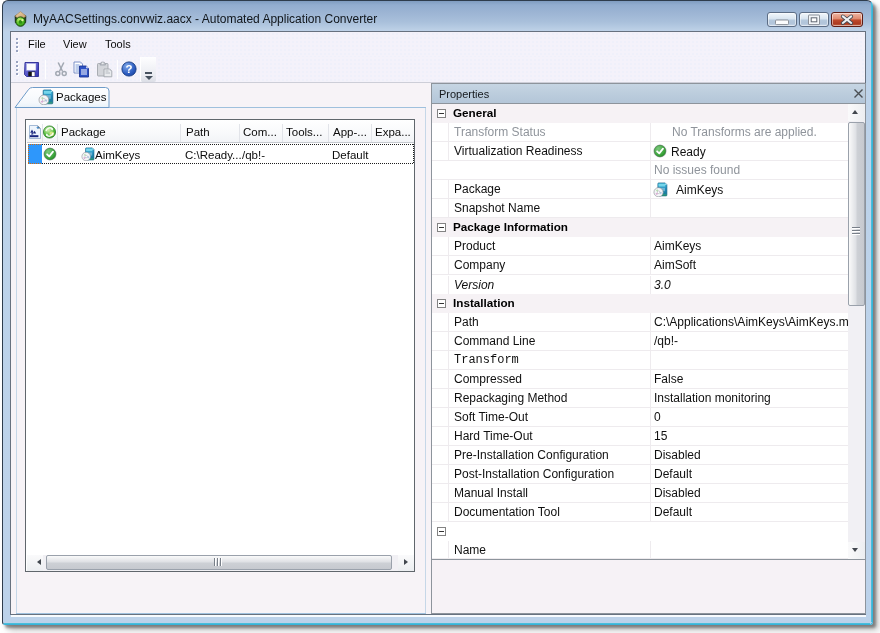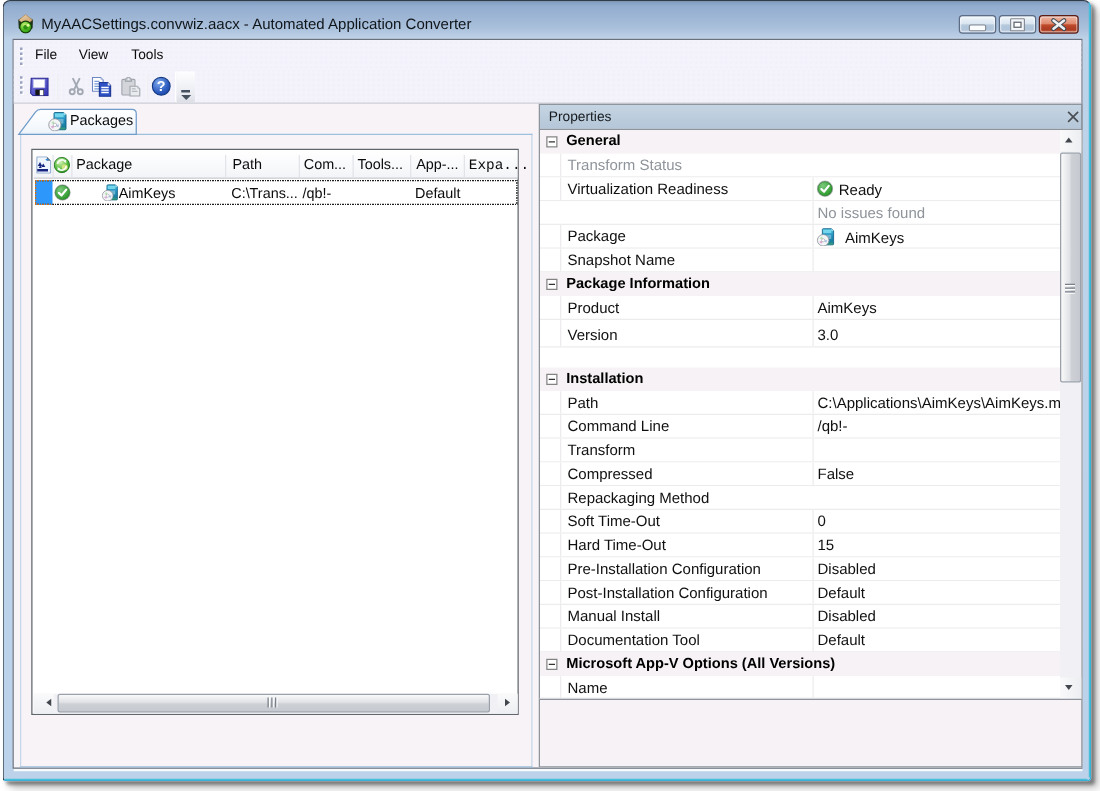--- a/index.html
+++ b/index.html
@@ -238,37 +238,37 @@
     <path d="M3 6.2 A3.8 3.8 0 0 1 9.4 3.9" stroke="#ffffff" stroke-width="1.4" fill="none" opacity="0.9"></path>
     <path d="M9.9 2.9 L10 5.4 L7.8 4.3 Z" fill="#ffffff" opacity="0.9"></path>
     <path d="M10 7.8 A3.8 3.8 0 0 1 3.6 10.1" stroke="#ffffff" stroke-width="1.4" fill="none" opacity="0.9"></path>
     <path d="M3.1 11.1 L3 8.6 L5.2 9.7 Z" fill="#ffffff" opacity="0.9"></path>
   </svg>
   <div class="abs lvh" style="left:61px;">Package</div>
   <div class="abs lvh" style="left:186px;">Path</div>
   <div class="abs lvh" style="left:243px;">Com...</div>
   <div class="abs lvh" style="left:286px;">Tools...</div>
   <div class="abs lvh" style="left:333px;">App-...</div>
-  <div class="abs lvh" style="left:375px;font-family:Liberation Mono, monospace;">Expa...</div>
+  <div class="abs lvh" style="left:375px;">Expa...</div>
 
   <div class="abs" style="left:28px;top:144px;width:14px;height:20px;background:#2e97fb;"></div>
   <div class="abs" style="left:28px;top:144px;width:386px;height:1px;background:repeating-linear-gradient(90deg,#1d1d1d 0 1px,rgba(0,0,0,0) 1px 2px);"></div>
   <div class="abs" style="left:28px;top:163px;width:386px;height:1px;background:repeating-linear-gradient(90deg,#1d1d1d 0 1px,rgba(0,0,0,0) 1px 2px);"></div>
   <div class="abs" style="left:28px;top:144px;width:14px;height:1px;background:repeating-linear-gradient(90deg,#d26a10 0 1px,rgba(0,0,0,0) 1px 2px);"></div>
   <div class="abs" style="left:28px;top:163px;width:14px;height:1px;background:repeating-linear-gradient(90deg,#d26a10 0 1px,rgba(0,0,0,0) 1px 2px);"></div>
   <div class="abs" style="left:28px;top:144px;width:1px;height:20px;background:repeating-linear-gradient(#d26a10 0 1px,rgba(0,0,0,0) 1px 2px);"></div>
   <div class="abs" style="left:413px;top:144px;width:1px;height:20px;background:repeating-linear-gradient(#1d1d1d 0 1px,rgba(0,0,0,0) 1px 2px);"></div>
   <svg class="abs" style="left:43px;top:147px" width="14" height="14">
       <use href="#check"></use>
     </svg>
   <svg class="abs" style="left:81px;top:147px" width="14" height="14">
       <use href="#pkg"></use>
     </svg>
   <div class="abs lvc" style="left:95px;">AimKeys</div>
-  <div class="abs lvc" style="left:185px;">C:\Trans...</div>
+  <div class="abs lvc" style="left:185px;">C:\Ready...</div>
   <div class="abs lvc" style="left:242px;">/qb!-</div>
   <div class="abs lvc" style="left:332px;">Default</div>
 
   <div class="abs sbtrack" style="left:27px;top:555px;width:387px;height:16px;"></div>
   <div class="abs sbbtnH" style="left:27px;top:555px;width:16px;height:16px;"></div>
   <div class="abs arr" style="left:37px;top:559px;border-top:3.5px solid transparent;border-bottom:3.5px solid transparent;border-right:4.5px solid #42474e;"></div>
   <div class="abs sbbtnH" style="left:398px;top:555px;width:16px;height:16px;"></div>
   <div class="abs arr" style="left:404px;top:559px;border-top:3.5px solid transparent;border-bottom:3.5px solid transparent;border-left:4.5px solid #42474e;"></div>
   <div class="abs sbthumbH" style="left:46px;top:555px;width:346px;height:15px;"></div>
   <div class="abs" style="left:214px;top:558px;width:1px;height:8px;background:#787f88;box-shadow:3px 0 0 #787f88,6px 0 0 #787f88,1px 0 0 #fff,4px 0 0 #fff,7px 0 0 #fff;"></div>
@@ -276,20 +276,21 @@
   <div class="abs" style="left:439px;top:88px;font-size:11px;color:#15191d;">Properties</div>
   <svg class="abs" style="left:853px;top:88px" width="11" height="11" viewBox="0 0 11 11">
       <path d="M1.5 1.5 L9.5 9.5 M9.5 1.5 L1.5 9.5" stroke="#4b4f54" stroke-width="1.4"></path>
     </svg>
   <div id="propgrid" class="abs"></div>
   <div class="abs pcat" style="top:104px;">
       <div class="ct">General</div>
     </div>
   <div class="abs prow" style="top:123px;">
       <div class="plabel dim">Transform Status</div>
+      <div class="pvalue dim" style="padding-left:21px;">No Transforms are applied.</div>
     </div>
   <div class="abs prow" style="top:142px;">
       <div class="plabel">Virtualization Readiness</div>
       <div class="pvalue"></div>
     </div>
   <div class="abs prow" style="top:161px;">
       <div class="pvalue dim">No issues found</div>
     </div>
   <div class="abs prow" style="top:180px;">
       <div class="plabel">Package</div>
@@ -303,45 +304,46 @@
       <div class="pvalue"></div>
     </div>
   <div class="abs prow" style="top:237px;">
       <div class="plabel">Product</div>
       <div class="pvalue">AimKeys</div>
     </div>
   <div class="abs prow" style="top:256px;">
       <div class="plabel">Company</div>
       <div class="pvalue">AimSoft</div>
     </div>
-  <div class="abs prow" style="top:259px;">
+  <div class="abs prow" style="top:276px;font-style:italic;">
       <div class="plabel">Version</div>
       <div class="pvalue">3.0</div>
     </div>
   <div class="abs pcat" style="top:294px;">
       <div class="ct">Installation</div>
     </div>
   <div class="abs prow" style="top:313px;">
       <div class="plabel">Path</div>
       <div class="pvalue">C:\Applications\AimKeys\AimKeys.msi</div>
     </div>
   <div class="abs prow" style="top:332px;">
       <div class="plabel">Command Line</div>
       <div class="pvalue">/qb!-</div>
     </div>
-  <div class="abs prow" style="top:351px;">
+  <div class="abs prow" style="top:351px;font-family:Liberation Mono, monospace;">
       <div class="plabel">Transform</div>
       <div class="pvalue"></div>
     </div>
   <div class="abs prow" style="top:370px;">
       <div class="plabel">Compressed</div>
       <div class="pvalue">False</div>
     </div>
   <div class="abs prow" style="top:389px;">
       <div class="plabel">Repackaging Method</div>
+      <div class="pvalue">Installation monitoring</div>
     </div>
   <div class="abs prow" style="top:408px;">
       <div class="plabel">Soft Time-Out</div>
       <div class="pvalue">0</div>
     </div>
   <div class="abs prow" style="top:427px;">
       <div class="plabel">Hard Time-Out</div>
       <div class="pvalue">15</div>
     </div>
   <div class="abs prow" style="top:446px;">
@@ -352,23 +354,20 @@
       <div class="plabel">Post-Installation Configuration</div>
       <div class="pvalue">Default</div>
     </div>
   <div class="abs prow" style="top:484px;">
       <div class="plabel">Manual Install</div>
       <div class="pvalue">Disabled</div>
     </div>
   <div class="abs prow" style="top:503px;">
       <div class="plabel">Documentation Tool</div>
       <div class="pvalue">Default</div>
-    </div>
-  <div class="abs pcat" style="top:522px;">
-      <div class="ct">Microsoft App-V Options (All Versions)</div>
     </div>
   <div class="abs prow" style="top:541px;height:18px;">
       <div class="plabel">Name</div>
       <div class="pvalue"></div>
     </div>
   <div class="abs ebox" style="left:437px;top:109px;"></div>
   <div class="abs ebox" style="left:437px;top:223px;"></div>
   <div class="abs ebox" style="left:437px;top:299px;"></div>
   <div class="abs ebox" style="left:437px;top:527px;"></div>
   <svg class="abs" style="left:653px;top:144px" width="14" height="14">

